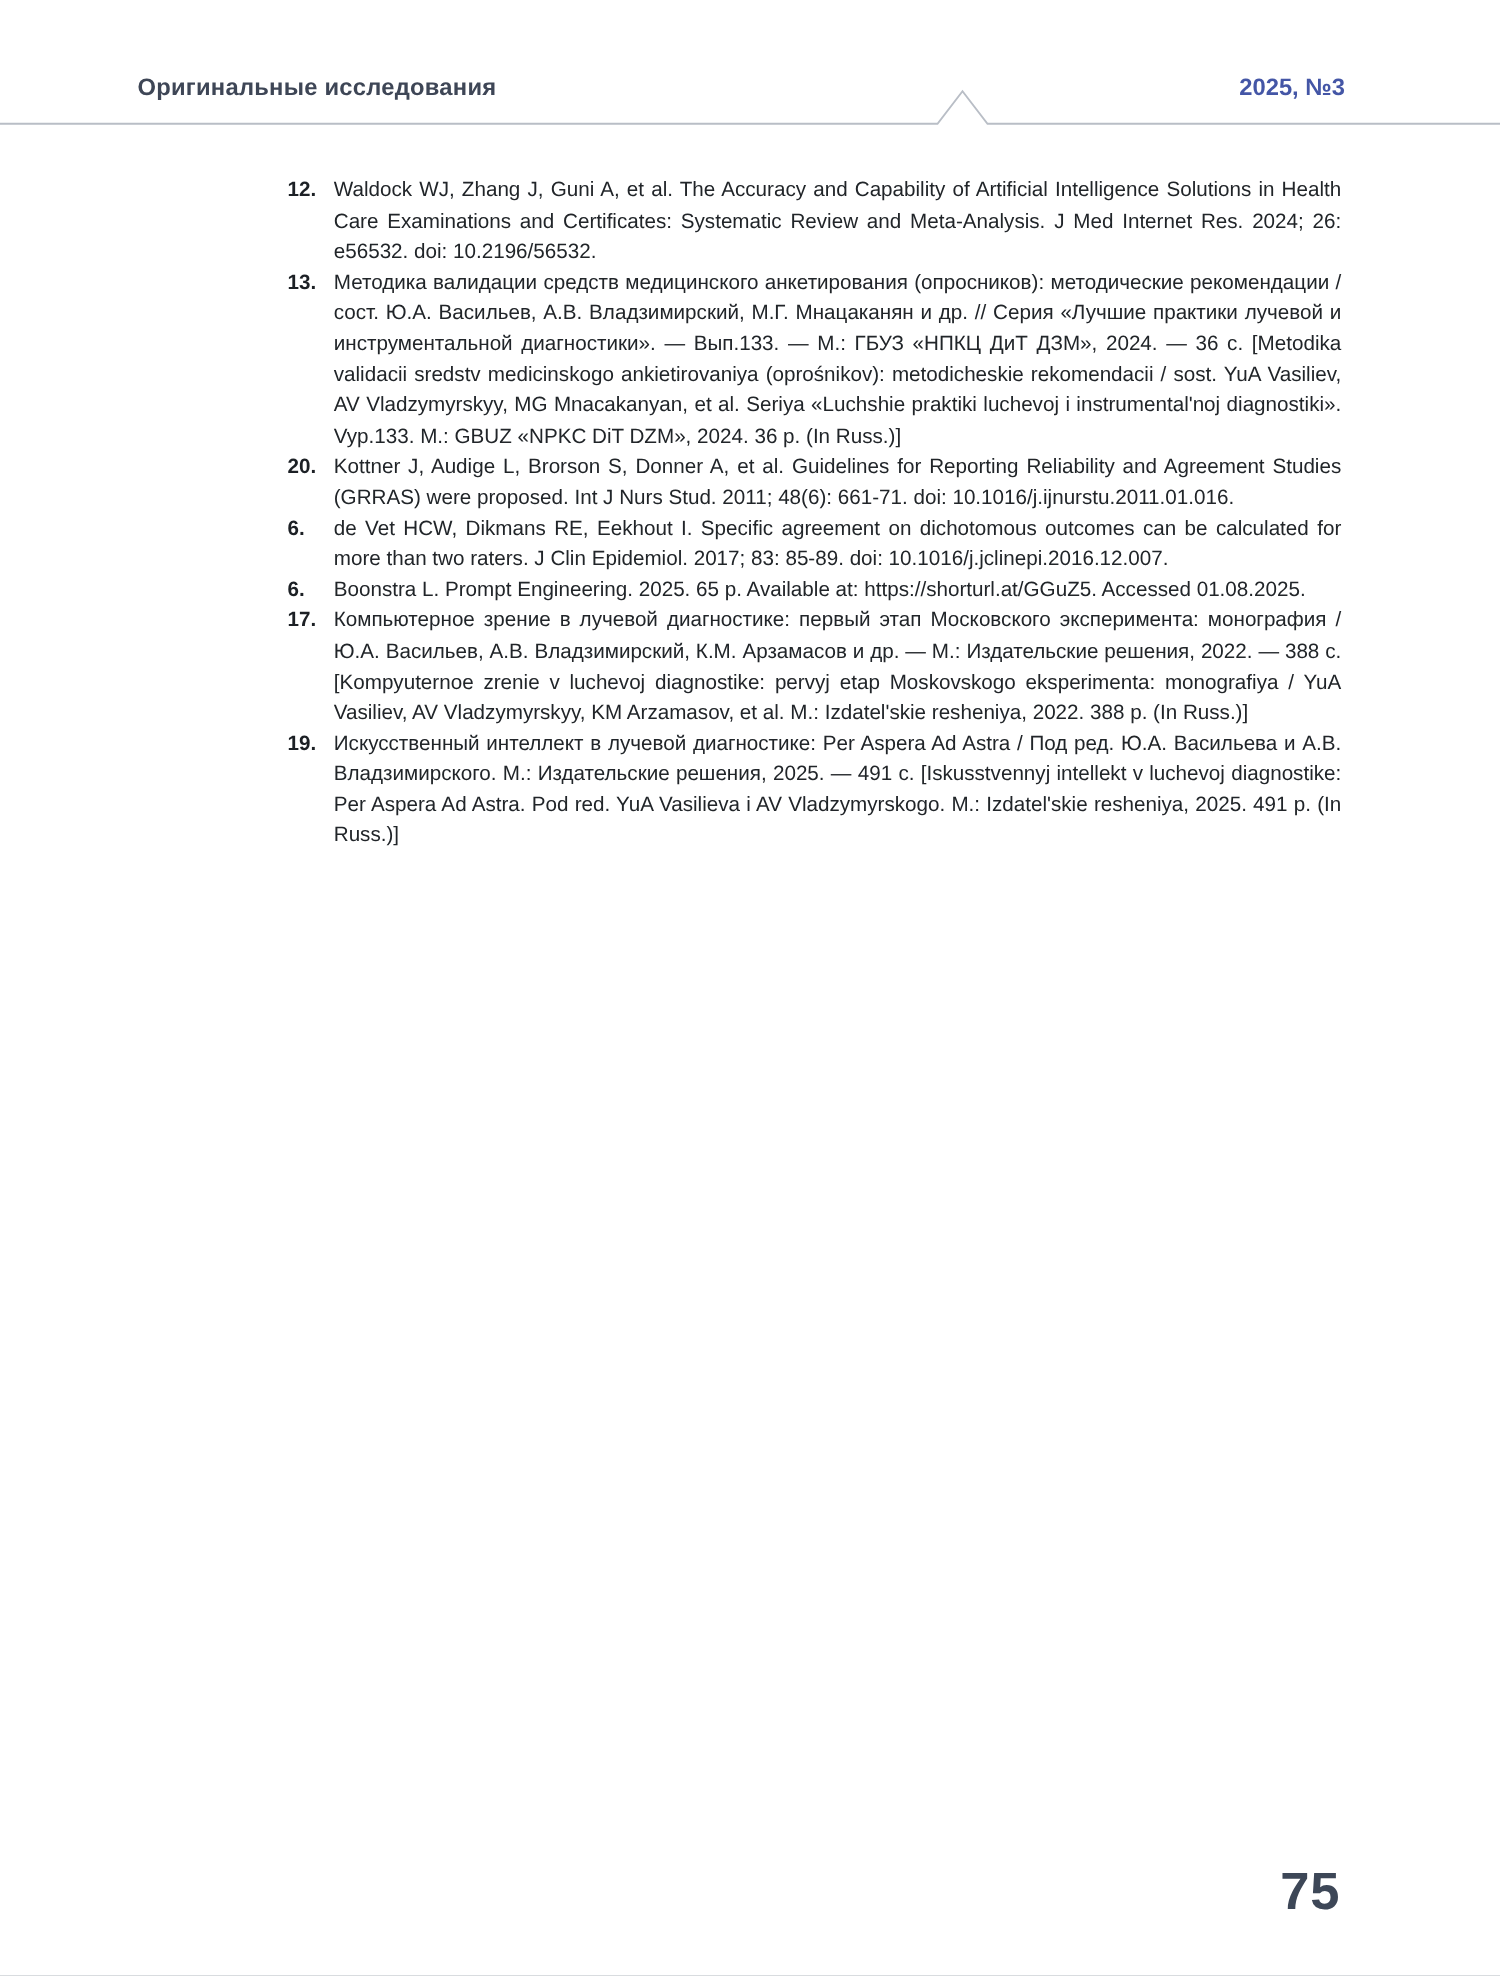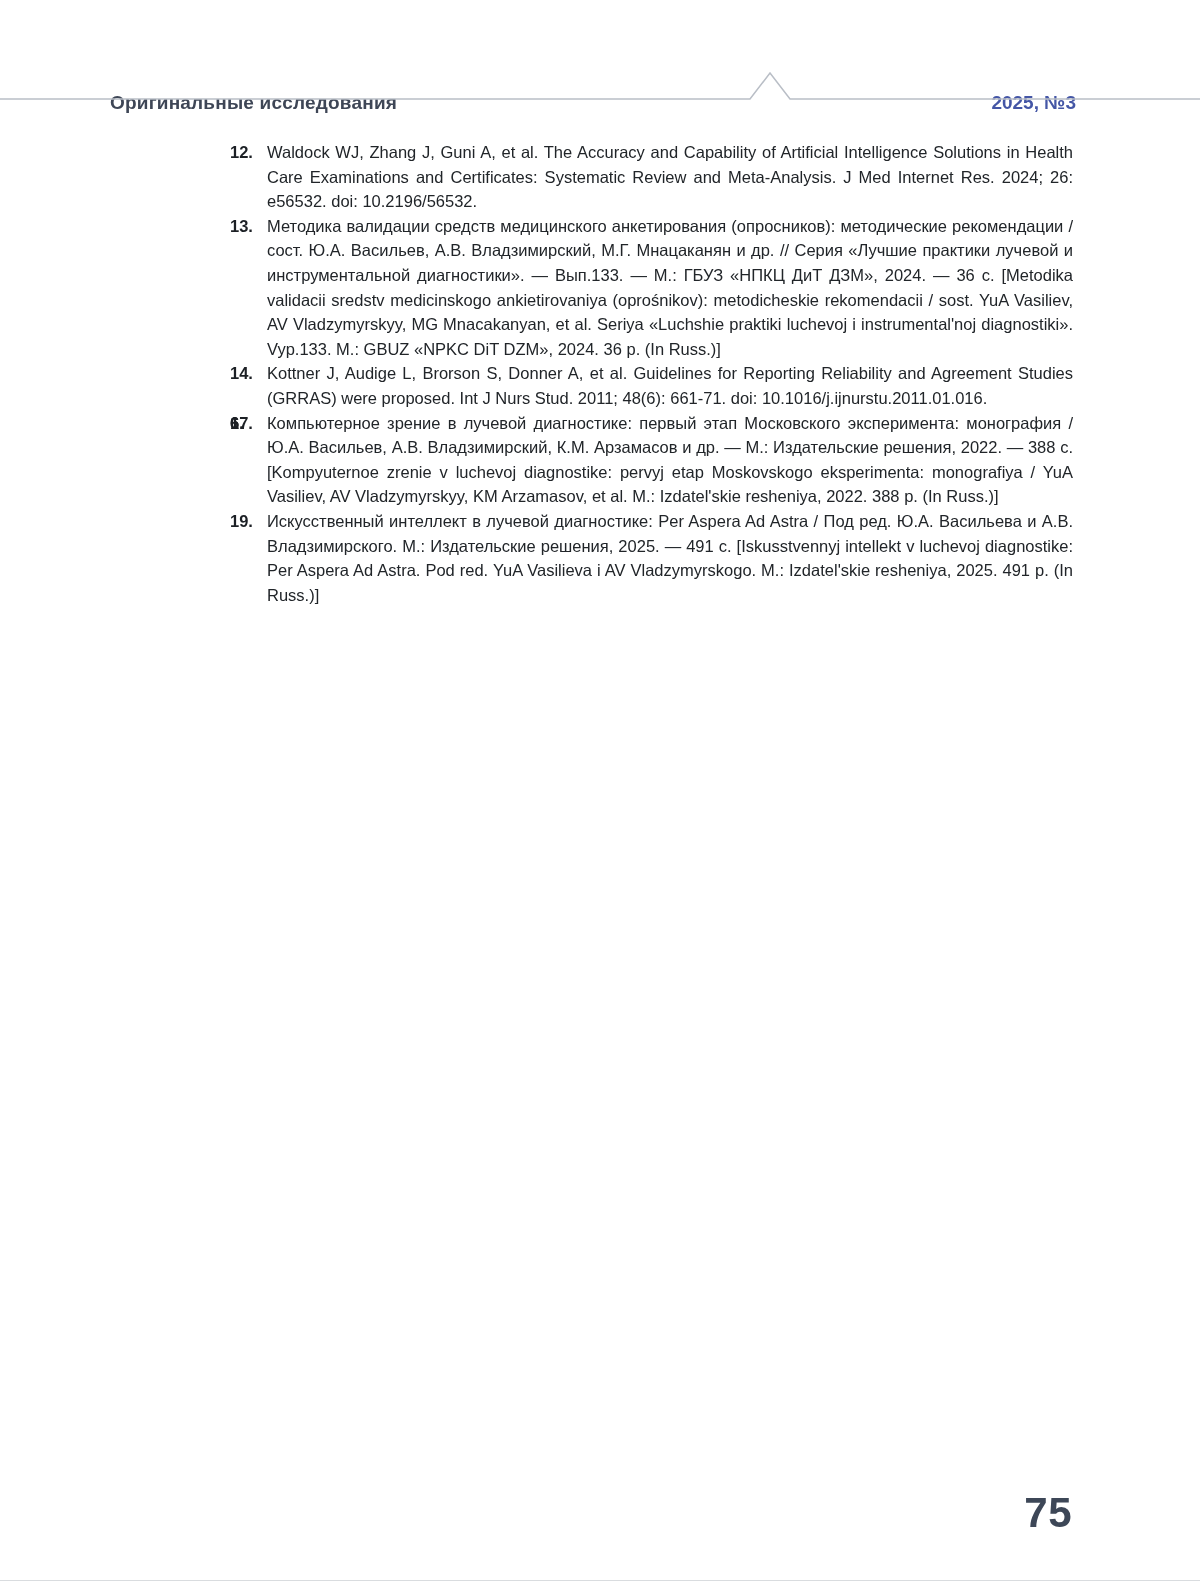--- a/index.html
+++ b/index.html
@@ -22,21 +22,20 @@
     right: 124px;
     display: flex;
     justify-content: space-between;
     align-items: baseline;
   }
   .section-title {
     font-size: 19px;
     font-weight: bold;
     color: #3e4656;
     letter-spacing: 0.2px;
-    margin-top: 32px;
   }
   .issue-label {
     font-size: 19px;
     font-weight: bold;
     color: #4456a6;
     margin-left: 24px;
   }
   .divider-wrap {
     position: absolute;
     top: 66px;
@@ -105,28 +104,30 @@
 <ol class="references">
   <li class="ref-item">
     <span class="ref-number">12.</span>
     <span class="ref-text">Waldock WJ, Zhang J, Guni A, et al. The Accuracy and Capability of Artificial Intelligence Solutions in Health Care Examinations and Certificates: Systematic Review and Meta-Analysis. J Med Internet Res. 2024; 26: e56532. doi: 10.2196/56532.</span>
   </li>
   <li class="ref-item">
     <span class="ref-number">13.</span>
     <span class="ref-text">Методика валидации средств медицинского анкетирования (опросников): методические рекомендации / сост. Ю.А. Васильев, А.В. Владзимирский, М.Г. Мнацаканян и др. // Серия «Лучшие практики лучевой и инструментальной диагностики». — Вып.133. — М.: ГБУЗ «НПКЦ ДиТ ДЗМ», 2024. — 36 с. [Metodika validacii sredstv medicinskogo ankietirovaniya (oprośnikov): metodicheskie rekomendacii / sost. YuA Vasiliev, AV Vladzymyrskyy, MG Mnacakanyan, et al. Seriya «Luchshie praktiki luchevoj i instrumental'noj diagnostiki». Vyp.133. M.: GBUZ «NPKC DiT DZM», 2024. 36 p. (In Russ.)]</span>
   </li>
   <li class="ref-item">
-    <span class="ref-number">14.</span>
+    <span class="ref-number">20.</span>
     <span class="ref-text">Kottner J, Audige L, Brorson S, Donner A, et al. Guidelines for Reporting Reliability and Agreement Studies (GRRAS) were proposed. Int J Nurs Stud. 2011; 48(6): 661-71. doi: 10.1016/j.ijnurstu.2011.01.016.</span>
   </li>
   <li class="ref-item">
     <span class="ref-number">6.</span>
+    <span class="ref-text">de Vet HCW, Dikmans RE, Eekhout I. Specific agreement on dichotomous outcomes can be calculated for more than two raters. J Clin Epidemiol. 2017; 83: 85-89. doi: 10.1016/j.jclinepi.2016.12.007.</span>
   </li>
   <li class="ref-item">
     <span class="ref-number">6.</span>
+    <span class="ref-text">Boonstra L. Prompt Engineering. 2025. 65 p. Available at: https://shorturl.at/GGuZ5. Accessed 01.08.2025.</span>
   </li>
   <li class="ref-item">
     <span class="ref-number">17.</span>
     <span class="ref-text">Компьютерное зрение в лучевой диагностике: первый этап Московского эксперимента: монография / Ю.А. Васильев, А.В. Владзимирский, К.М. Арзамасов и др. — М.: Издательские решения, 2022. — 388 с. [Kompyuternoe zrenie v luchevoj diagnostike: pervyj etap Moskovskogo eksperimenta: monografiya / YuA Vasiliev, AV Vladzymyrskyy, KM Arzamasov, et al. M.: Izdatel'skie resheniya, 2022. 388 p. (In Russ.)]</span>
   </li>
   <li class="ref-item">
     <span class="ref-number">19.</span>
     <span class="ref-text">Искусственный интеллект в лучевой диагностике: Per Aspera Ad Astra / Под ред. Ю.А. Васильева и А.В. Владзимирского. М.: Издательские решения, 2025. — 491 с. [Iskusstvennyj intellekt v luchevoj diagnostike: Per Aspera Ad Astra. Pod red. YuA Vasilieva i AV Vladzymyrskogo. M.: Izdatel'skie resheniya, 2025. 491 p. (In Russ.)]</span>
   </li>
 </ol>

